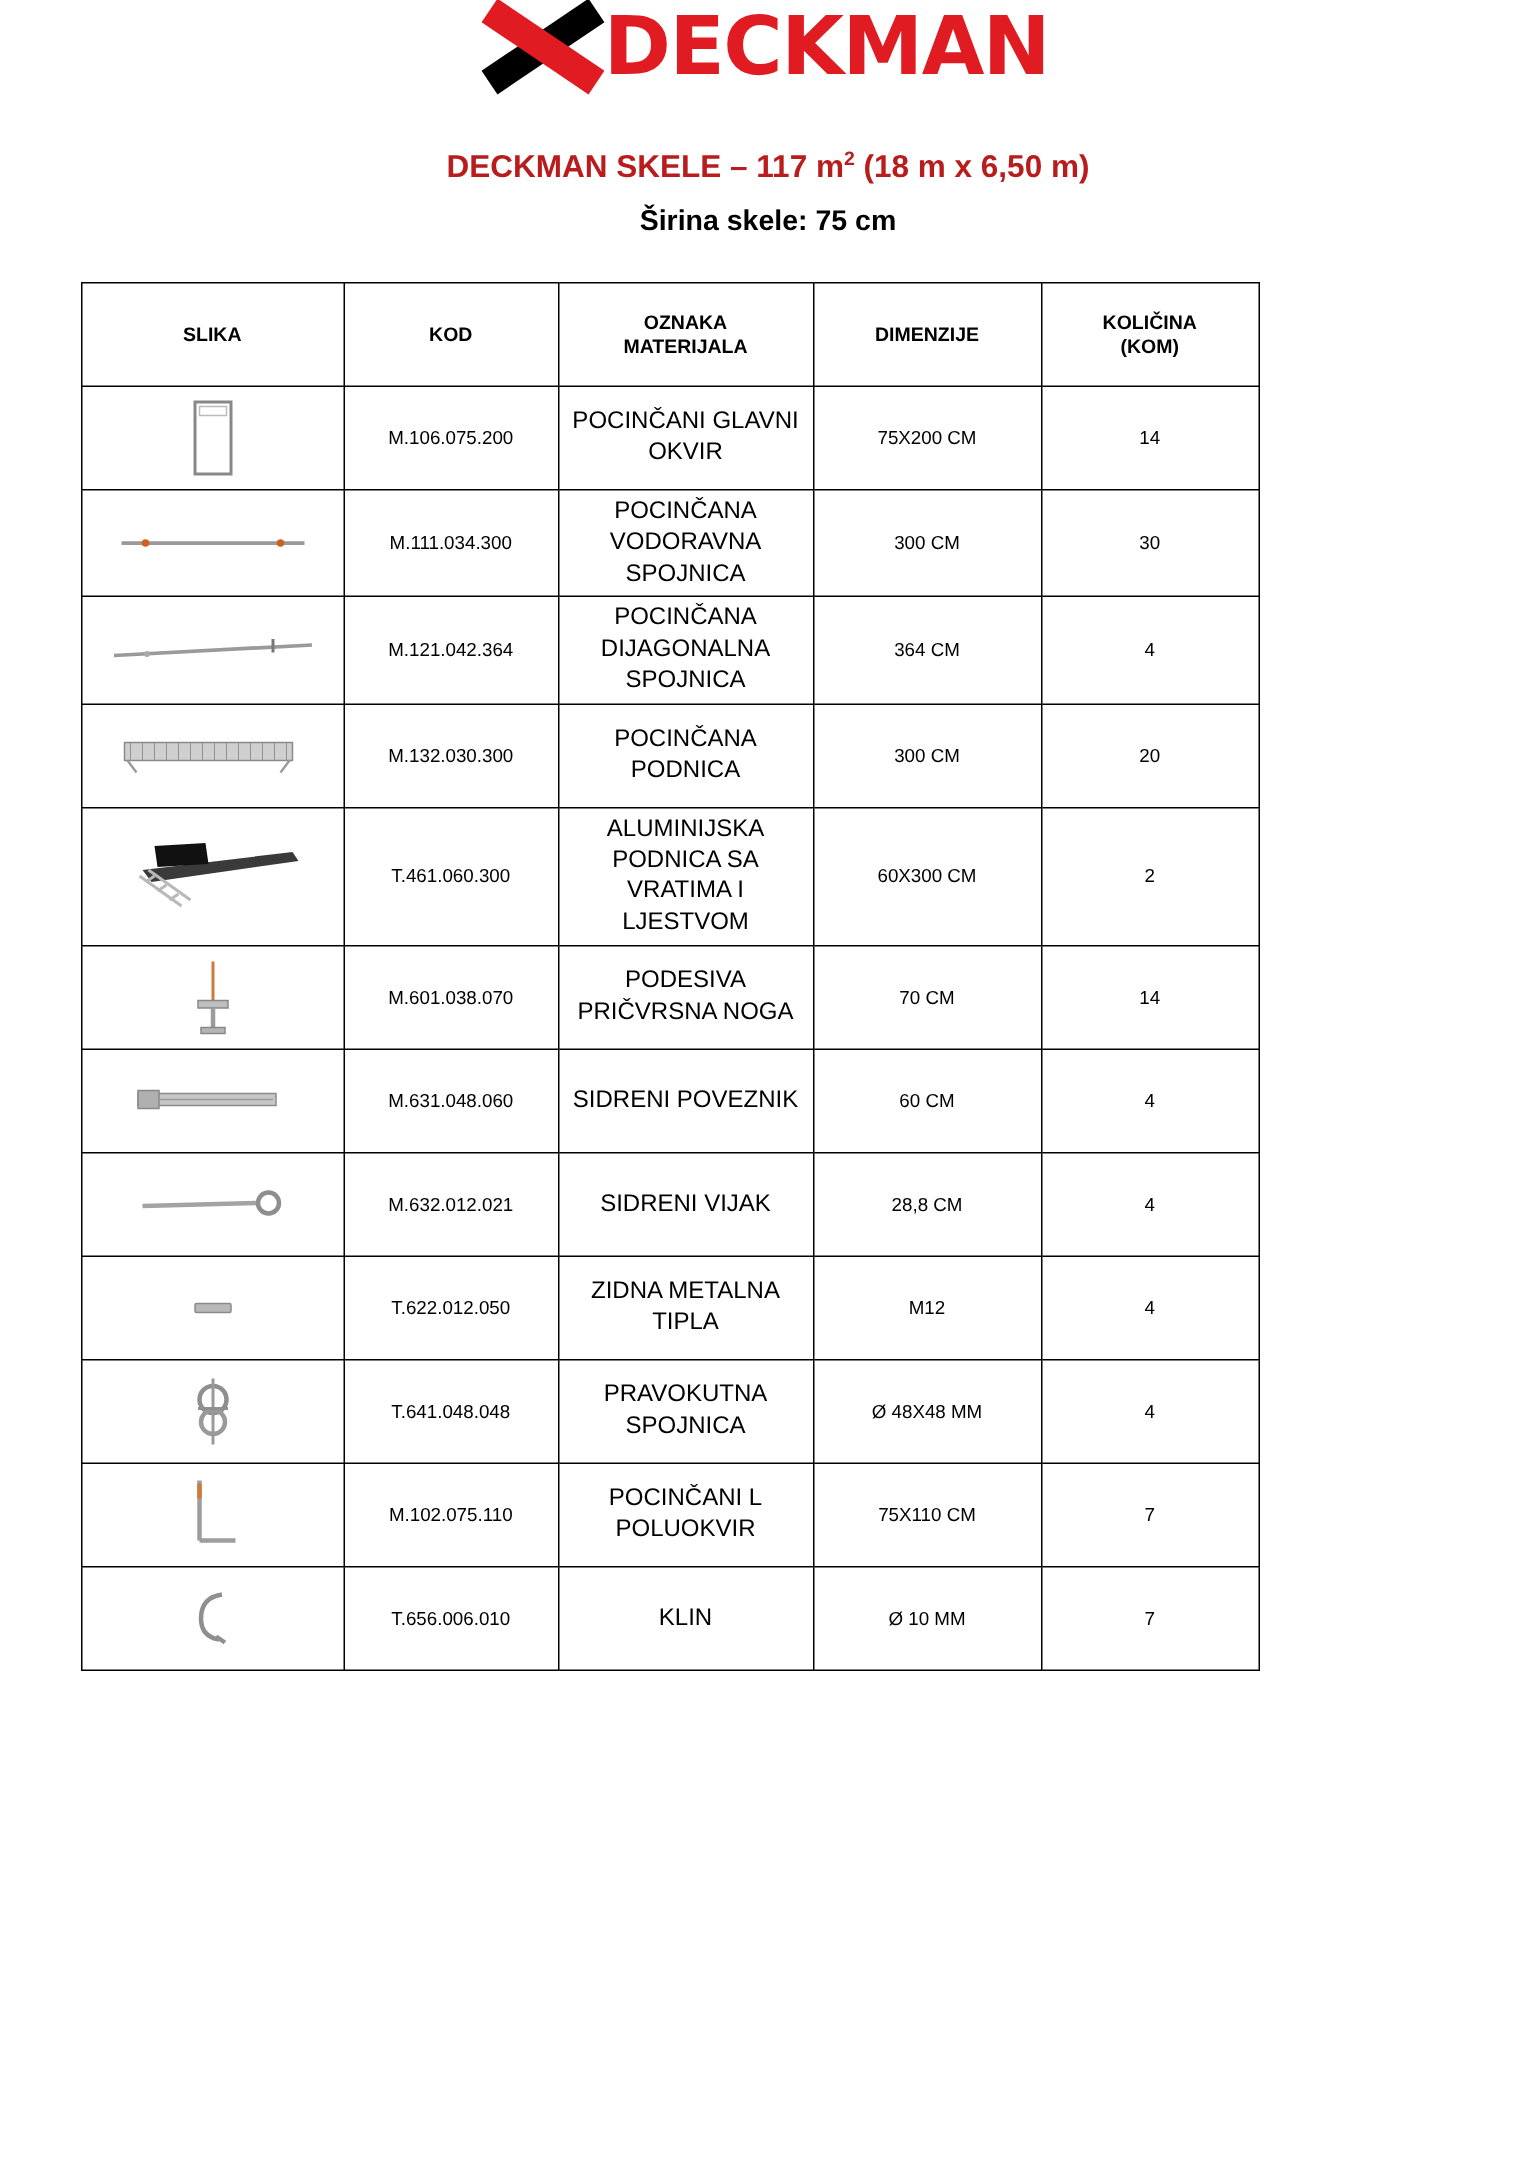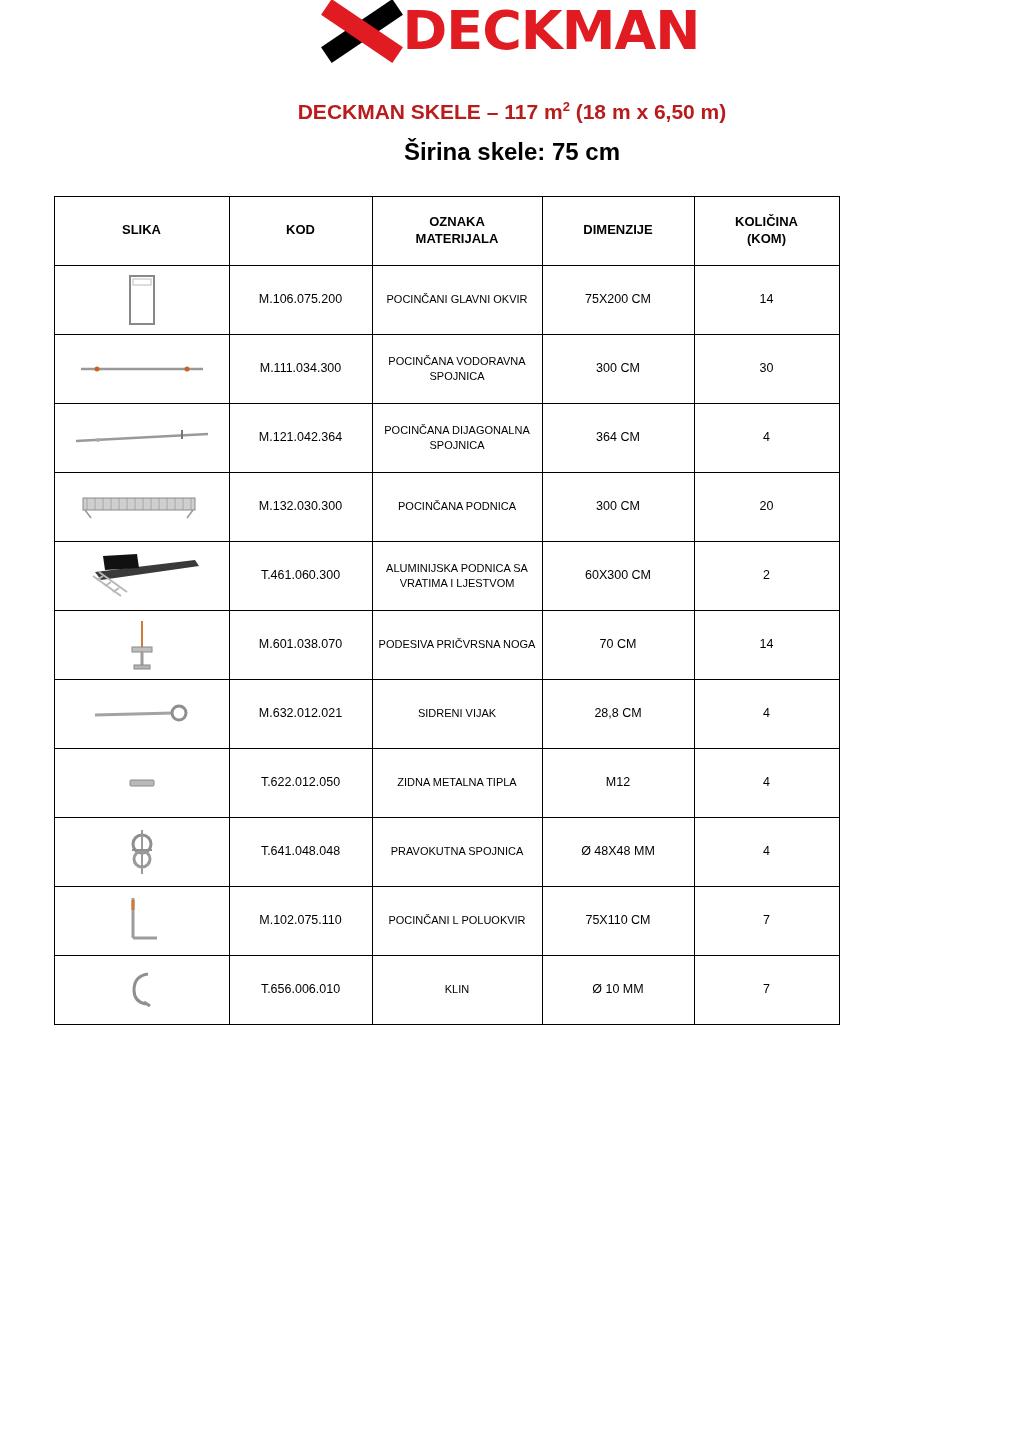--- a/index.html
+++ b/index.html
@@ -74,21 +74,21 @@
     font-size: 21px;
     font-weight: bold;
     color: #b91c1c;
     line-height: 1.5;
   }
   .title-main sup {
     font-size: 13px;
     vertical-align: super;
   }
   .title-sub {
-    font-size: 24px;
+    font-size: 19px;
     font-weight: bold;
     color: #000;
     line-height: 1.5;
     margin-top: 6px;
   }
   
   .table-wrap {
     margin: 26px auto 0 auto;
     width: 917px;
   }
@@ -110,21 +110,21 @@
     height: 60px;
     line-height: 1.25;
   }
   table.parts td.code,
   table.parts td.name,
   table.parts td.dim,
   table.parts td.qty {
     line-height: 1.3;
   }
   table.parts td.name {
-    font-size: 11px;
+    font-size: 16px;
   }
   table.parts tbody tr {
     height: 69px;
   }
   col.c-img  { width: 175px; }
   col.c-code { width: 143px; }
   col.c-name { width: 170px; }
   col.c-dim  { width: 152px; }
   col.c-qty  { width: 145px; }
 
@@ -301,20 +301,35 @@
               </svg>
             </div>
           </td>
           <td class="code">M.601.038.070</td>
           <td class="name">PODESIVA PRIČVRSNA NOGA</td>
           <td class="dim">70 CM</td>
           <td class="qty">14</td>
         </tr>
 
 
+        <tr>
+          <td class="img-cell">
+            <div class="thumb">
+              <svg width="120" height="26" viewBox="0 0 120 26">
+                <rect x="10" y="8" width="92" height="8" fill="#c7c7c7" stroke="#8c8c8c"></rect>
+                <rect x="10" y="6" width="14" height="12" fill="#b0b0b0" stroke="#888"></rect>
+                <line x1="24" y1="12" x2="100" y2="12" stroke="#9b9b9b" stroke-width="1"></line>
+              </svg>
+            </div>
+          </td>
+          <td class="code">M.631.048.060</td>
+          <td class="name">SIDRENI POVEZNIK</td>
+          <td class="dim">60 CM</td>
+          <td class="qty">4</td>
+        </tr>
 
         <tr>
           <td class="img-cell">
             <div class="thumb">
               <svg width="110" height="24" viewBox="0 0 110 24">
                 <line x1="8" y1="13" x2="86" y2="11" stroke="#a3a3a3" stroke-width="3"></line>
                 <circle cx="92" cy="11" r="7" fill="none" stroke="#8e8e8e" stroke-width="3"></circle>
               </svg>
             </div>
           </td>

